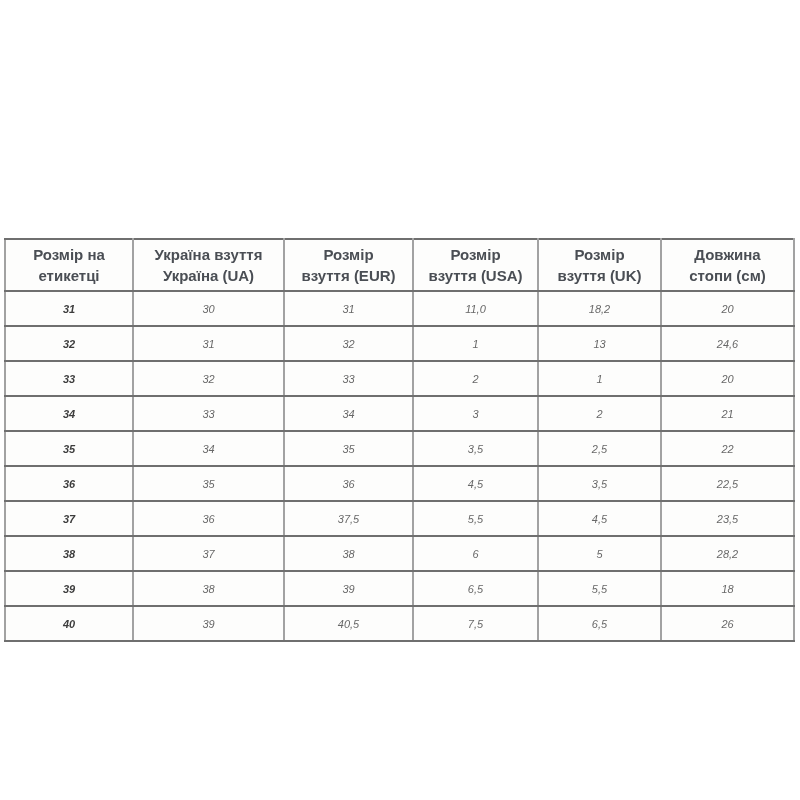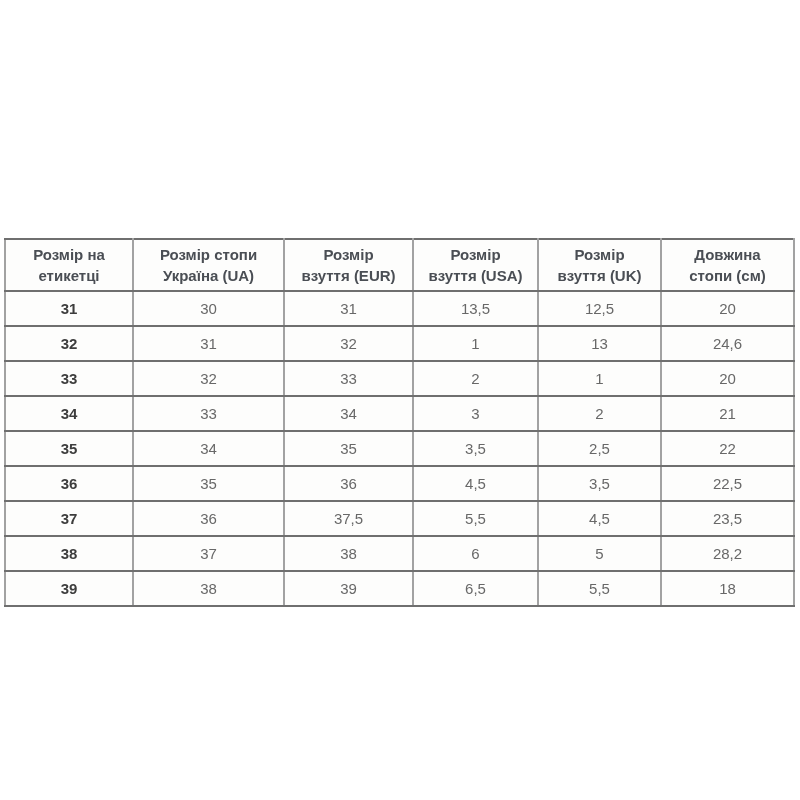--- a/index.html
+++ b/index.html
@@ -43,23 +43,24 @@
   table.size-chart th {
     height: 52px;
     font-size: 15px;
     font-weight: bold;
     color: #4a4e54;
     line-height: 21px;
     white-space: pre-line;
   }
   table.size-chart td {
     height: 35px;
-    font-size: 15px;
+    font-size: 11px;
     font-weight: normal;
     color: #686868;
+    font-style: italic;
   }
   table.size-chart td.label-col {
     font-weight: bold;
     color: #3d3d3d;
   }
   
   col.c0 { width: 128px; }
   col.c1 { width: 151px; }
   col.c2 { width: 129px; }
   col.c3 { width: 125px; }
@@ -77,39 +78,39 @@
           <col class="c1">
           <col class="c2">
           <col class="c3">
           <col class="c4">
           <col class="c5">
       </colgroup>
       <thead>
         <tr>
           <th>Розмір на
 етикетці</th>
-          <th>Розмір стопи
+          <th>Україна взуття
 Україна (UA)</th>
           <th>Розмір
 взуття (EUR)</th>
           <th>Розмір
 взуття (USA)</th>
           <th>Розмір
 взуття (UK)</th>
           <th>Довжина
 стопи (см)</th>
         </tr>
       </thead>
       <tbody id="size-chart-body">
           <tr>
             <td class="label-col">31</td>
             <td>30</td>
             <td>31</td>
-            <td>13,5</td>
-            <td>12,5</td>
+            <td>11,0</td>
+            <td>18,2</td>
             <td>20</td>
           </tr>
           <tr>
             <td class="label-col">32</td>
             <td>31</td>
             <td>32</td>
             <td>1</td>
             <td>13</td>
             <td>24,6</td>
           </tr>
@@ -162,16 +163,24 @@
             <td>28,2</td>
           </tr>
           <tr>
             <td class="label-col">39</td>
             <td>38</td>
             <td>39</td>
             <td>6,5</td>
             <td>5,5</td>
             <td>18</td>
           </tr>
+          <tr>
+            <td class="label-col">40</td>
+            <td>39</td>
+            <td>40,5</td>
+            <td>7,5</td>
+            <td>6,5</td>
+            <td>26</td>
+          </tr>
         </tbody>
     </table>
   </div>
 </div>
 
 </body></html>

